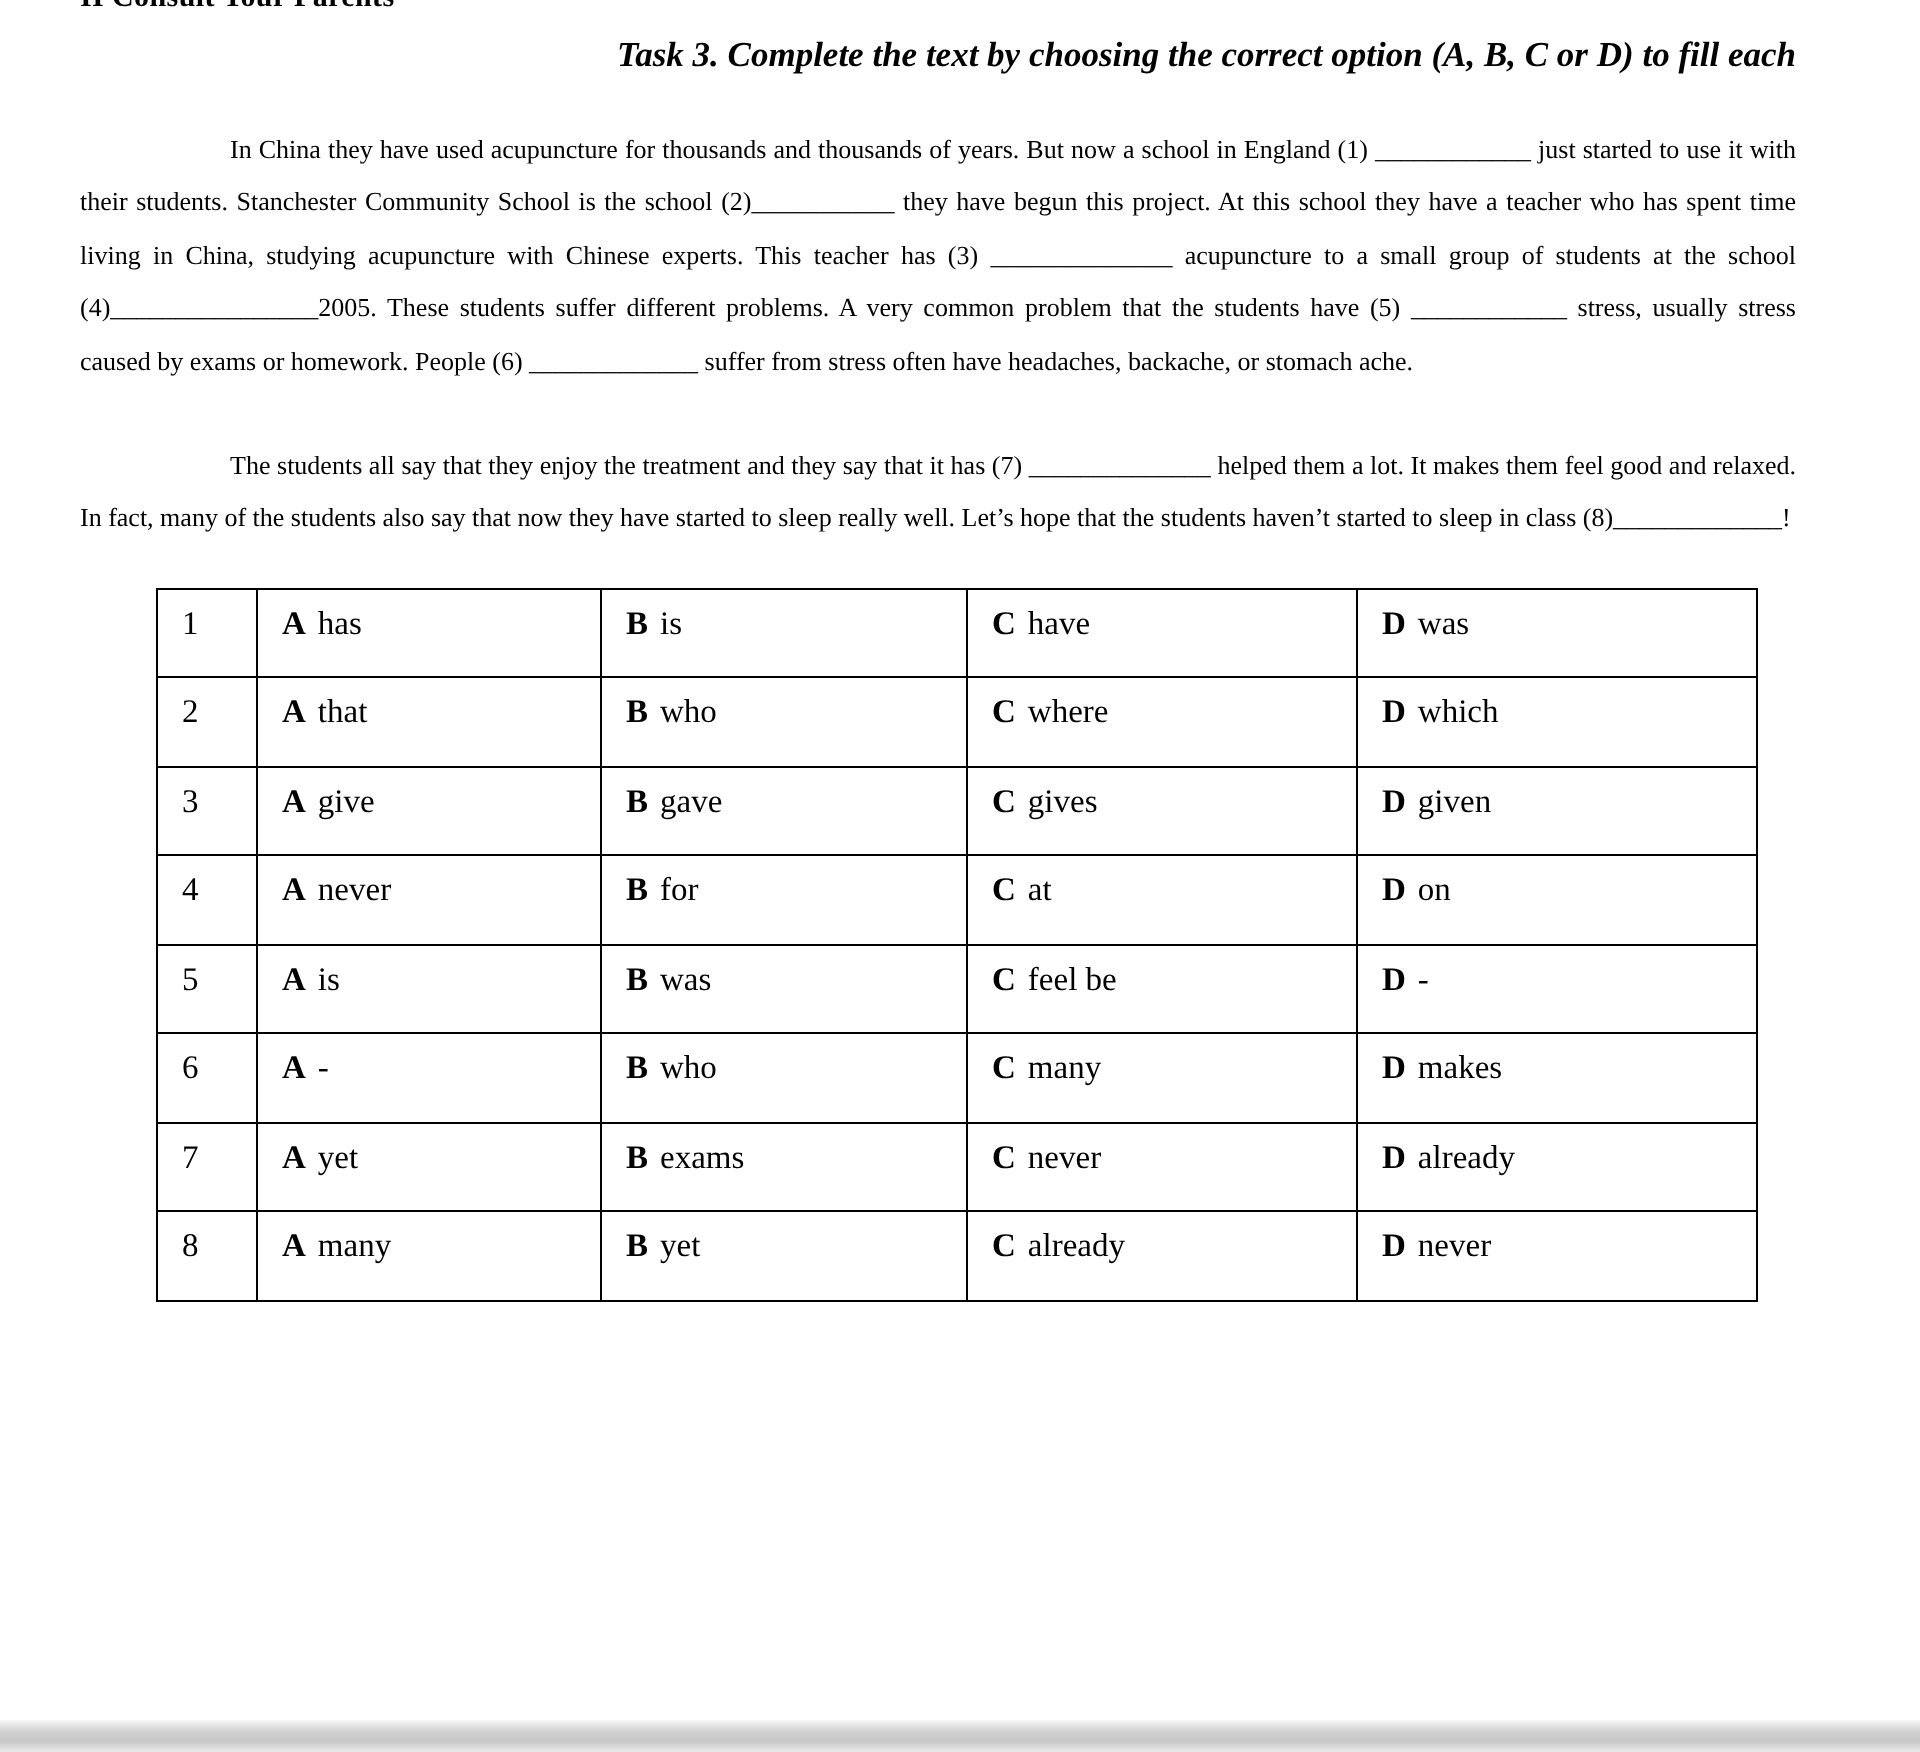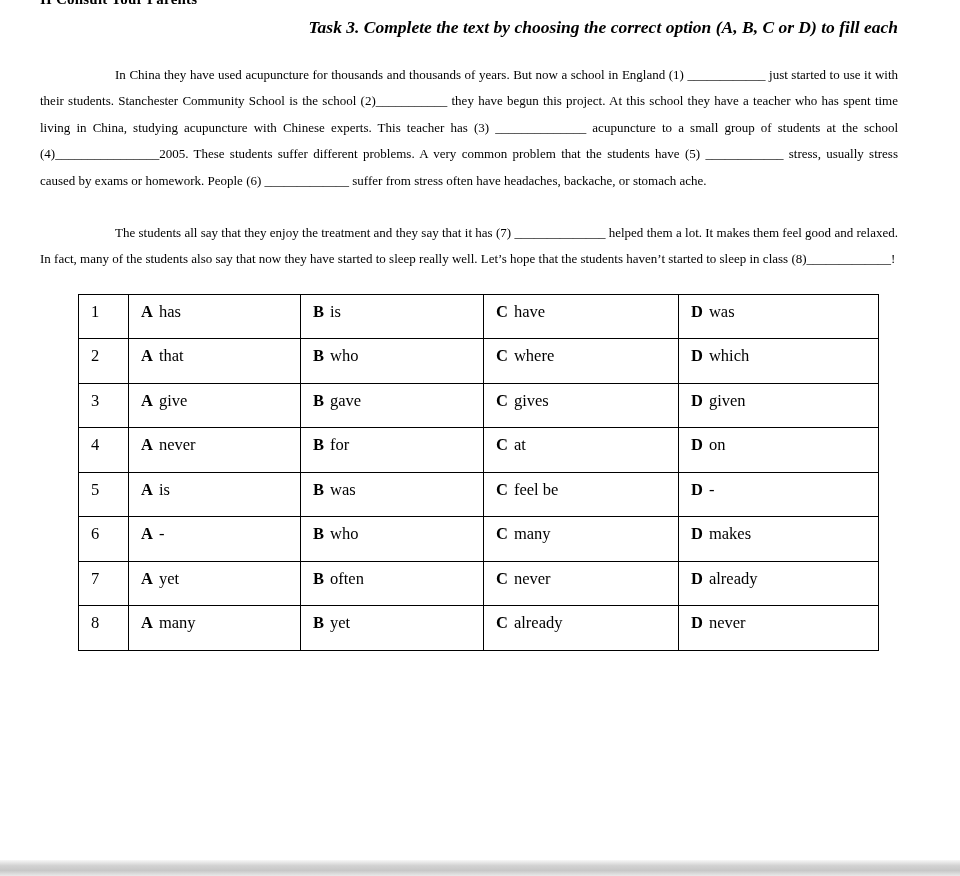--- a/index.html
+++ b/index.html
@@ -143,21 +143,21 @@
           <tr>
     <td><span>6</span></td>
     <td><span class="opt-letter">A</span><span>-</span></td>
     <td><span class="opt-letter">B</span><span>who</span></td>
     <td><span class="opt-letter">C</span><span>many</span></td>
     <td><span class="opt-letter">D</span><span>makes</span></td>
   </tr>
           <tr>
     <td><span>7</span></td>
     <td><span class="opt-letter">A</span><span>yet</span></td>
-    <td><span class="opt-letter">B</span><span>often</span></td>
+    <td><span class="opt-letter">B</span><span>exams</span></td>
     <td><span class="opt-letter">C</span><span>never</span></td>
     <td><span class="opt-letter">D</span><span>already</span></td>
   </tr>
           <tr>
     <td><span>8</span></td>
     <td><span class="opt-letter">A</span><span>many</span></td>
     <td><span class="opt-letter">B</span><span>yet</span></td>
     <td><span class="opt-letter">C</span><span>already</span></td>
     <td><span class="opt-letter">D</span><span>never</span></td>
   </tr>

